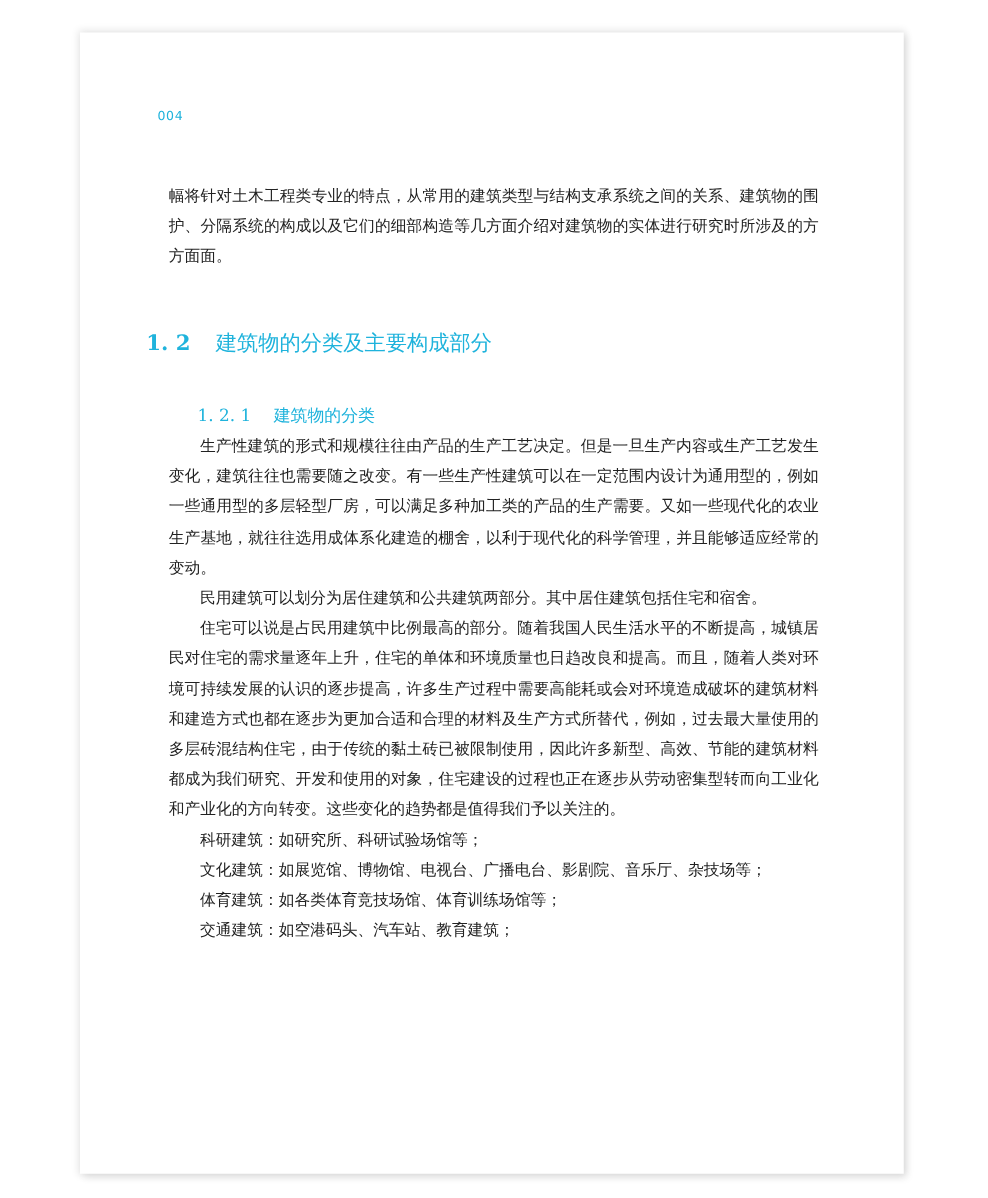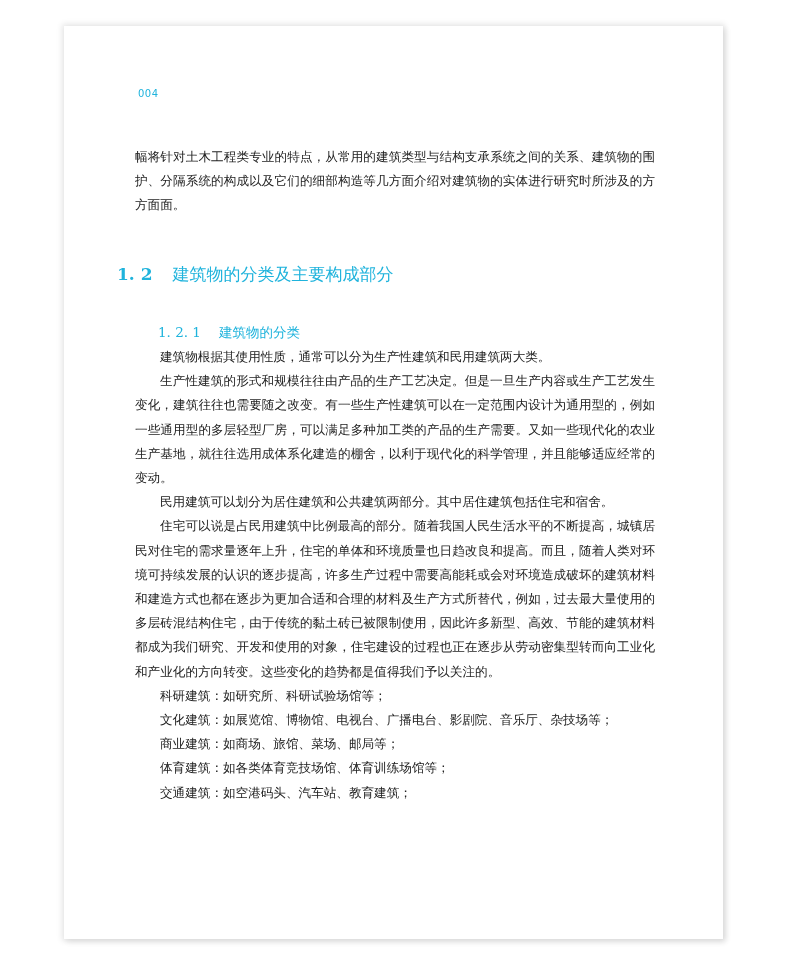--- a/index.html
+++ b/index.html
@@ -1,19 +1,19 @@
 <!DOCTYPE html>
 <html><head>
 <meta charset="utf-8">
 <style>
   html,body{margin:0;padding:0;background:#ffffff;}
   body{width:790px;height:958px;position:relative;overflow:hidden;font-family:"DejaVu Serif","Liberation Serif",serif;}
   .page{position:absolute;left:64px;top:26px;width:659px;height:913px;background:#fff;
         box-shadow:0 0 6px 2px rgba(0,0,0,0.10), 3px 3px 6px rgba(0,0,0,0.08);}
-  .pno{position:absolute;left:138px;top:88px;font-family:"DejaVu Sans","Liberation Sans",sans-serif;font-size:10px;color:#1fb3dc;letter-spacing:0.5px;}
+  .pno{position:absolute;left:126px;top:88px;font-family:"DejaVu Sans","Liberation Sans",sans-serif;font-size:10px;color:#1fb3dc;letter-spacing:0.5px;}
   .body{position:absolute;left:135px;color:#222;font-size:12.6px;line-height:24.2px;width:520px;}
   .p{margin:0;text-align:justify;}
   .p.ind{text-indent:25px;}
   .p.li{padding-left:25px;}
   .h2{position:absolute;left:117px;top:263px;color:#1fb3dc;font-size:17px;font-family:"DejaVu Sans","Liberation Sans",sans-serif;}
   .h2 .num{font-weight:bold;font-family:"DejaVu Serif","Liberation Serif",serif;margin-right:20px;}
   .h3{position:absolute;left:158px;top:324px;color:#1fb3dc;font-size:13.5px;font-family:"DejaVu Sans","Liberation Sans",sans-serif;}
   .h3 .num{font-family:"DejaVu Serif","Liberation Serif",serif;margin-right:18px;}
 </style>
 </head>
@@ -30,22 +30,20 @@
 
 <div class="h2">
   <span class="num">1. 2</span><span>建筑物的分类及主要构成部分</span>
 </div>
 
 <div class="h3">
   <span class="num">1. 2. 1</span><span>建筑物的分类</span>
 </div>
 
 <div class="body" style="top:345px;">
-  <p class="p ind">建筑物根据其使用性质，通常可以分为生产性建筑和民用建筑两大类。</p>
   <p class="p ind">生产性建筑的形式和规模往往由产品的生产工艺决定。但是一旦生产内容或生产工艺发生变化，建筑往往也需要随之改变。有一些生产性建筑可以在一定范围内设计为通用型的，例如一些通用型的多层轻型厂房，可以满足多种加工类的产品的生产需要。又如一些现代化的农业生产基地，就往往选用成体系化建造的棚舍，以利于现代化的科学管理，并且能够适应经常的变动。</p>
   <p class="p ind">民用建筑可以划分为居住建筑和公共建筑两部分。其中居住建筑包括住宅和宿舍。</p>
   <p class="p ind">住宅可以说是占民用建筑中比例最高的部分。随着我国人民生活水平的不断提高，城镇居民对住宅的需求量逐年上升，住宅的单体和环境质量也日趋改良和提高。而且，随着人类对环境可持续发展的认识的逐步提高，许多生产过程中需要高能耗或会对环境造成破坏的建筑材料和建造方式也都在逐步为更加合适和合理的材料及生产方式所替代，例如，过去最大量使用的多层砖混结构住宅，由于传统的黏土砖已被限制使用，因此许多新型、高效、节能的建筑材料都成为我们研究、开发和使用的对象，住宅建设的过程也正在逐步从劳动密集型转而向工业化和产业化的方向转变。这些变化的趋势都是值得我们予以关注的。</p>
   <p class="p li">科研建筑：如研究所、科研试验场馆等；</p>
   <p class="p li">文化建筑：如展览馆、博物馆、电视台、广播电台、影剧院、音乐厅、杂技场等；</p>
-  <p class="p li">商业建筑：如商场、旅馆、菜场、邮局等；</p>
   <p class="p li">体育建筑：如各类体育竞技场馆、体育训练场馆等；</p>
   <p class="p li">交通建筑：如空港码头、汽车站、教育建筑；</p>
 </div>
 
 </body></html>

